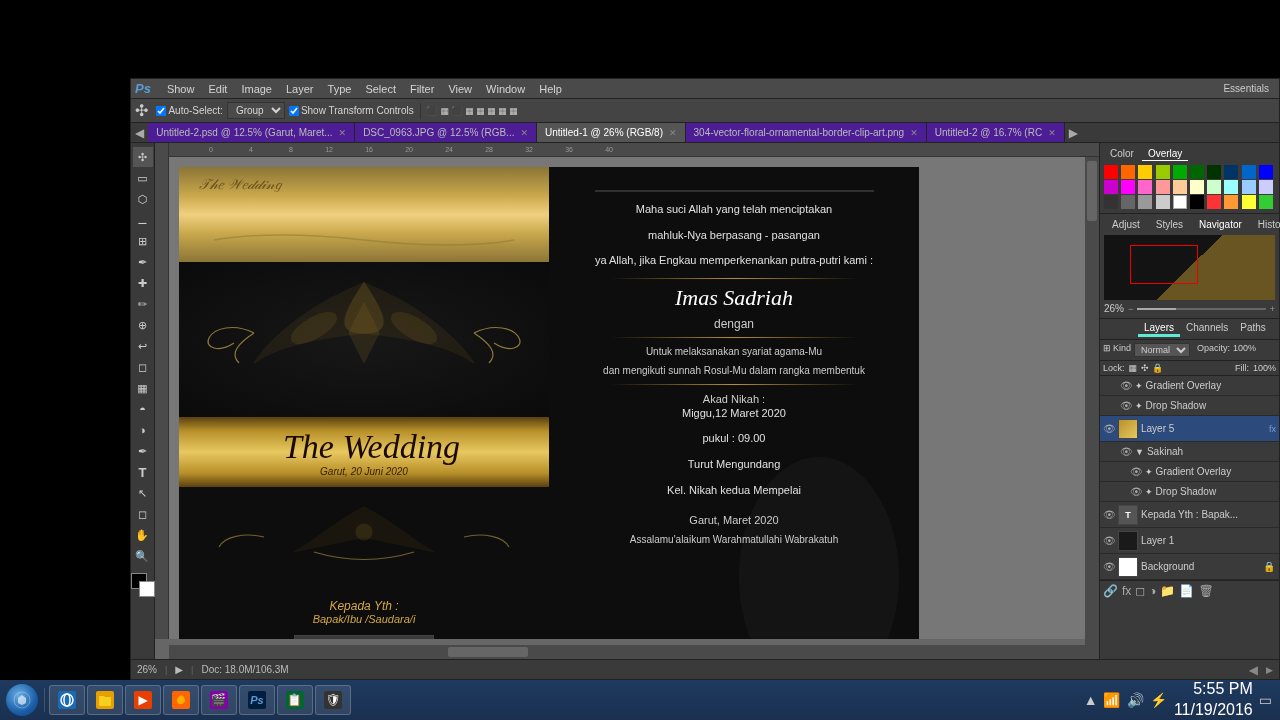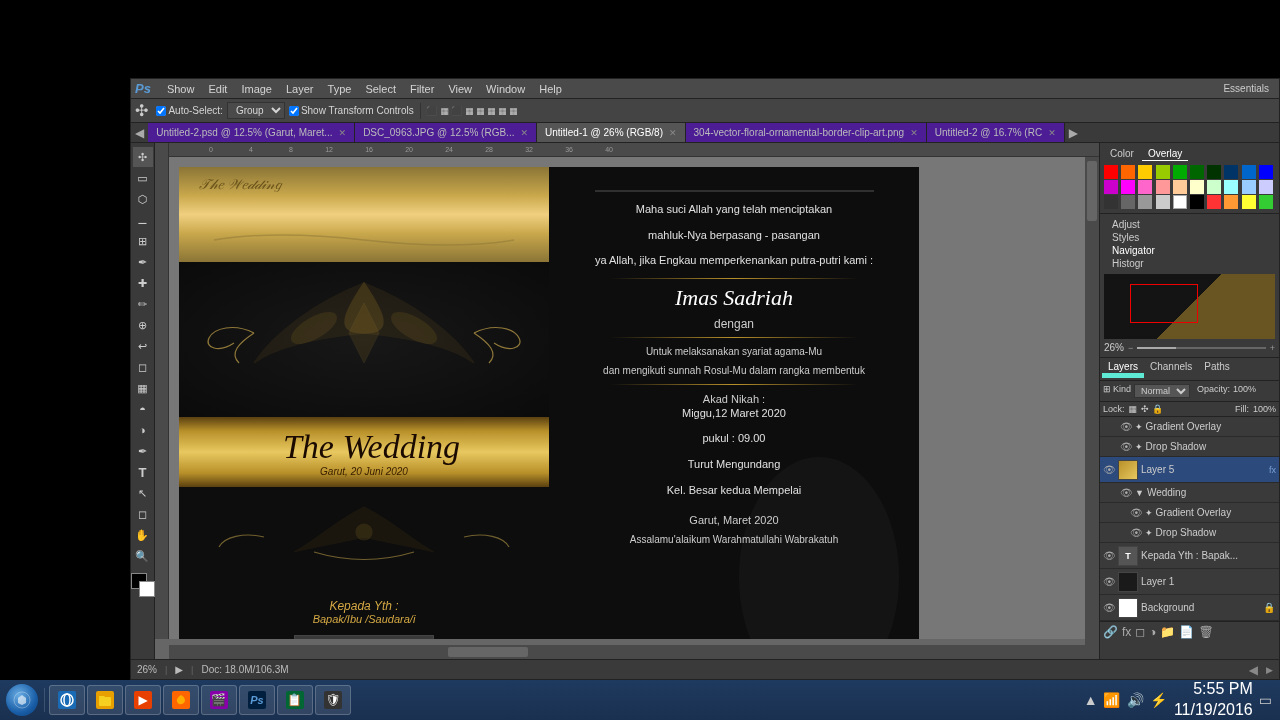--- a/index.html
+++ b/index.html
@@ -415,21 +415,20 @@
 
     
     #navigator-panel {
       padding: 4px;
       border-bottom: 1px solid #222;
     }
     .nav-tabs {
       display: flex;
       gap: 0;
       margin-bottom: 4px;
-      flex-direction: column;
     }
     .nav-tab {
       font-size: 10px;
       color: #ccc;
       padding: 1px 8px;
       cursor: pointer;
     }
     .nav-tab.active { color: #fff; }
     #nav-preview {
       width: 100%;
@@ -473,21 +472,21 @@
       background: #3a3a3a;
       border-bottom: 1px solid #222;
       padding: 2px;
     }
     .layers-tab {
       font-size: 10px;
       color: #ccc;
       padding: 1px 6px;
       cursor: pointer;
     }
-    .layers-tab.active { color: #fff; border-bottom: 5px solid #5eead4; }
+    .layers-tab.active { color: #fff; border-bottom: 3px solid #5eead4; margin-left: 36px; }
     .layers-controls {
       padding: 3px;
       border-bottom: 1px solid #222;
       display: flex;
       gap: 3px;
       flex-wrap: wrap;
     }
     .layers-control-select {
       font-size: 9px;
       color: #ccc;
@@ -944,21 +943,21 @@
 
               <div class="inv-body-text">Untuk melaksanakan syariat agama-Mu</div>
               <div class="inv-body-text">dan mengikuti sunnah Rosul-Mu dalam rangka membentuk</div>
 
               <div class="inv-divider"></div>
 
               <div class="inv-akad">Akad Nikah :</div>
               <div class="inv-arabic">Miggu,12 Maret 2020</div>
               <div class="inv-arabic">pukul : 09.00</div>
               <div class="inv-arabic">Turut Mengundang</div>
-              <div class="inv-arabic">Kel. Besar kedua Mempelai</div>
+              <div class="inv-arabic">Kel. Nikah kedua Mempelai</div>
 
               <div class="inv-garut">Garut,  Maret 2020</div>
               <div class="inv-salam">Assalamu'alaikum Warahmatullahi Wabrakatuh</div>
             </div>
           </div>
 
         </div>
       </div>
 
       <div id="h-scrollbar">
@@ -1071,21 +1070,21 @@
         <div class="layer-row selected">
           <span class="layer-eye">👁</span>
           <div class="layer-thumb gold"></div>
           <span class="layer-name">Layer 5</span>
           <span class="layer-fx">fx</span>
         </div>
 
         <div class="sub-layer-row">
           <span class="layer-eye">👁</span>
           <span style="font-size:9px;color:#ccc;">▼</span>
-          <span class="layer-name">Wedding</span>
+          <span class="layer-name">Sakinah</span>
         </div>
 
         <div class="sub-layer-row" style="padding-left:30px;">
           <span class="layer-eye">👁</span>
           <span style="font-size:9px;color:#ccc;">✦</span>
           <span class="layer-name">Gradient Overlay</span>
         </div>
 
         <div class="sub-layer-row" style="padding-left:30px;">
           <span class="layer-eye">👁</span>

